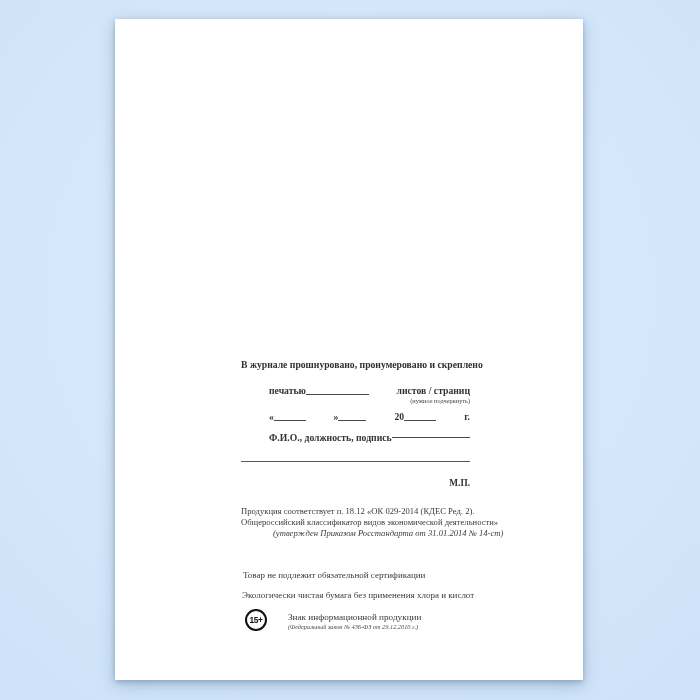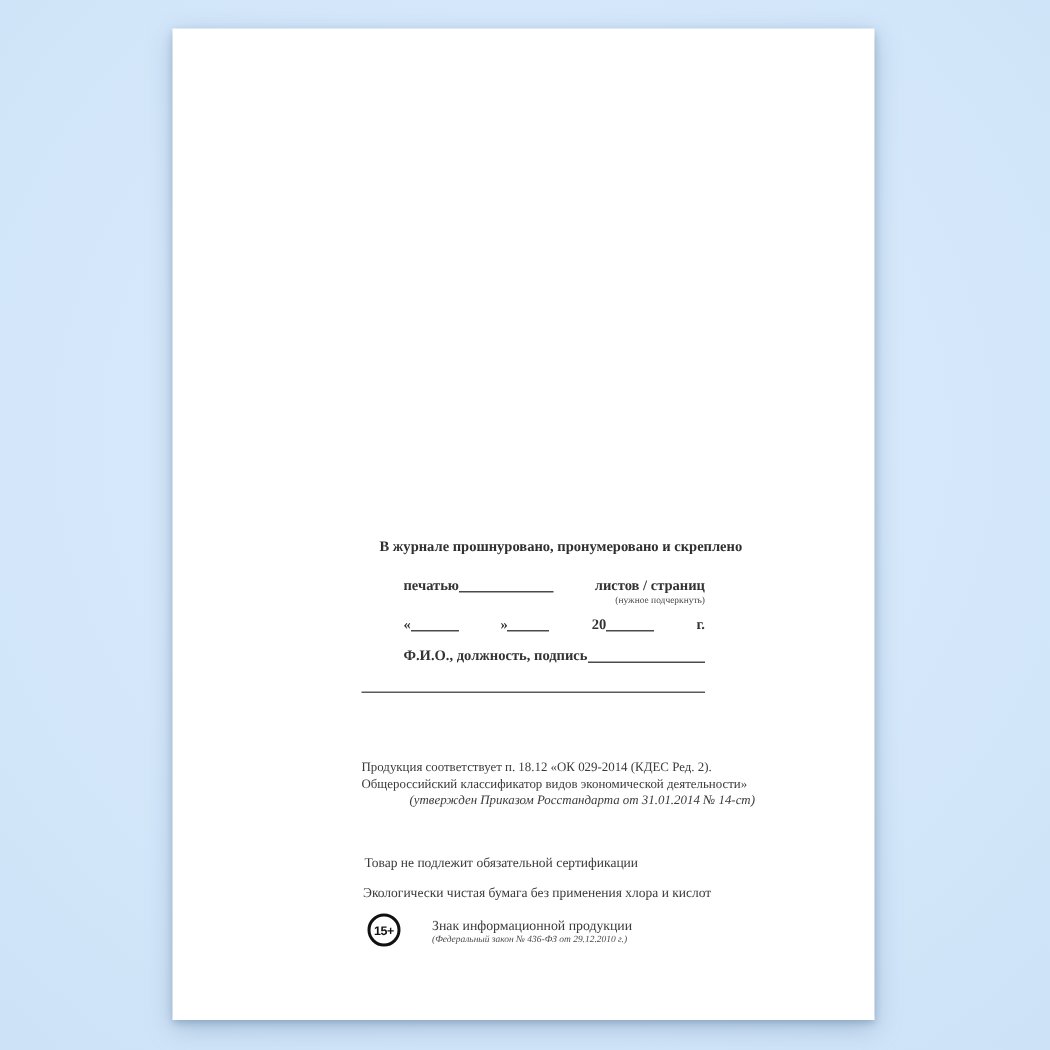--- a/index.html
+++ b/index.html
@@ -45,34 +45,33 @@
   .w33 { width: 33px; }
   .title-line {
     position: absolute;
     left: 126px;
     top: 340px;
     width: 242px;
     font-size: 9.7px;
     font-weight: bold;
     color: #2f2f2f;
     white-space: nowrap;
-    margin-left: 12px;
   }
   .seal-row { top: 367px; font-size: 9.7px; font-weight: bold; }
   .underline-note {
     position: absolute;
     left: 126px;
     top: 378px;
     width: 229px;
     text-align: right;
     font-size: 6.3px;
     color: #444444;
   }
   .date-row { top: 393px; font-size: 9.7px; font-weight: bold; }
-  .fio-row { top: 414px; font-size: 9.7px; font-weight: bold; }
+  .fio-row { top: 414px; font-size: 9.7px; font-weight: bold; align-items: center; }
   .sig-rule {
     position: absolute;
     left: 126px;
     top: 442px;
     width: 229px;
     border-top: 1px solid #5a5a5a;
   }
   .mp {
     position: absolute;
     left: 126px;
@@ -166,20 +165,21 @@
       <span>г.</span>
     </div>
 
     <div class="row fio-row">
       <span>Ф.И.О., должность, подпись</span>
       <span class="bl grow"></span>
     </div>
 
     <div class="sig-rule"></div>
 
+    <div class="mp">М.П.</div>
 
     <div class="okved">
       <div>Продукция соответствует п. 18.12 «ОК 029-2014 (КДЕС Ред. 2).</div>
       <div>Общероссийский классификатор видов экономической деятельности»</div>
       <div class="it">(утвержден Приказом Росстандарта от 31.01.2014 № 14-ст)</div>
     </div>
 
     <div class="st st3">Экологически чистая бумага без применения хлора и кислот</div>
     <div class="st st2">Товар не подлежит обязательной сертификации</div>
 

